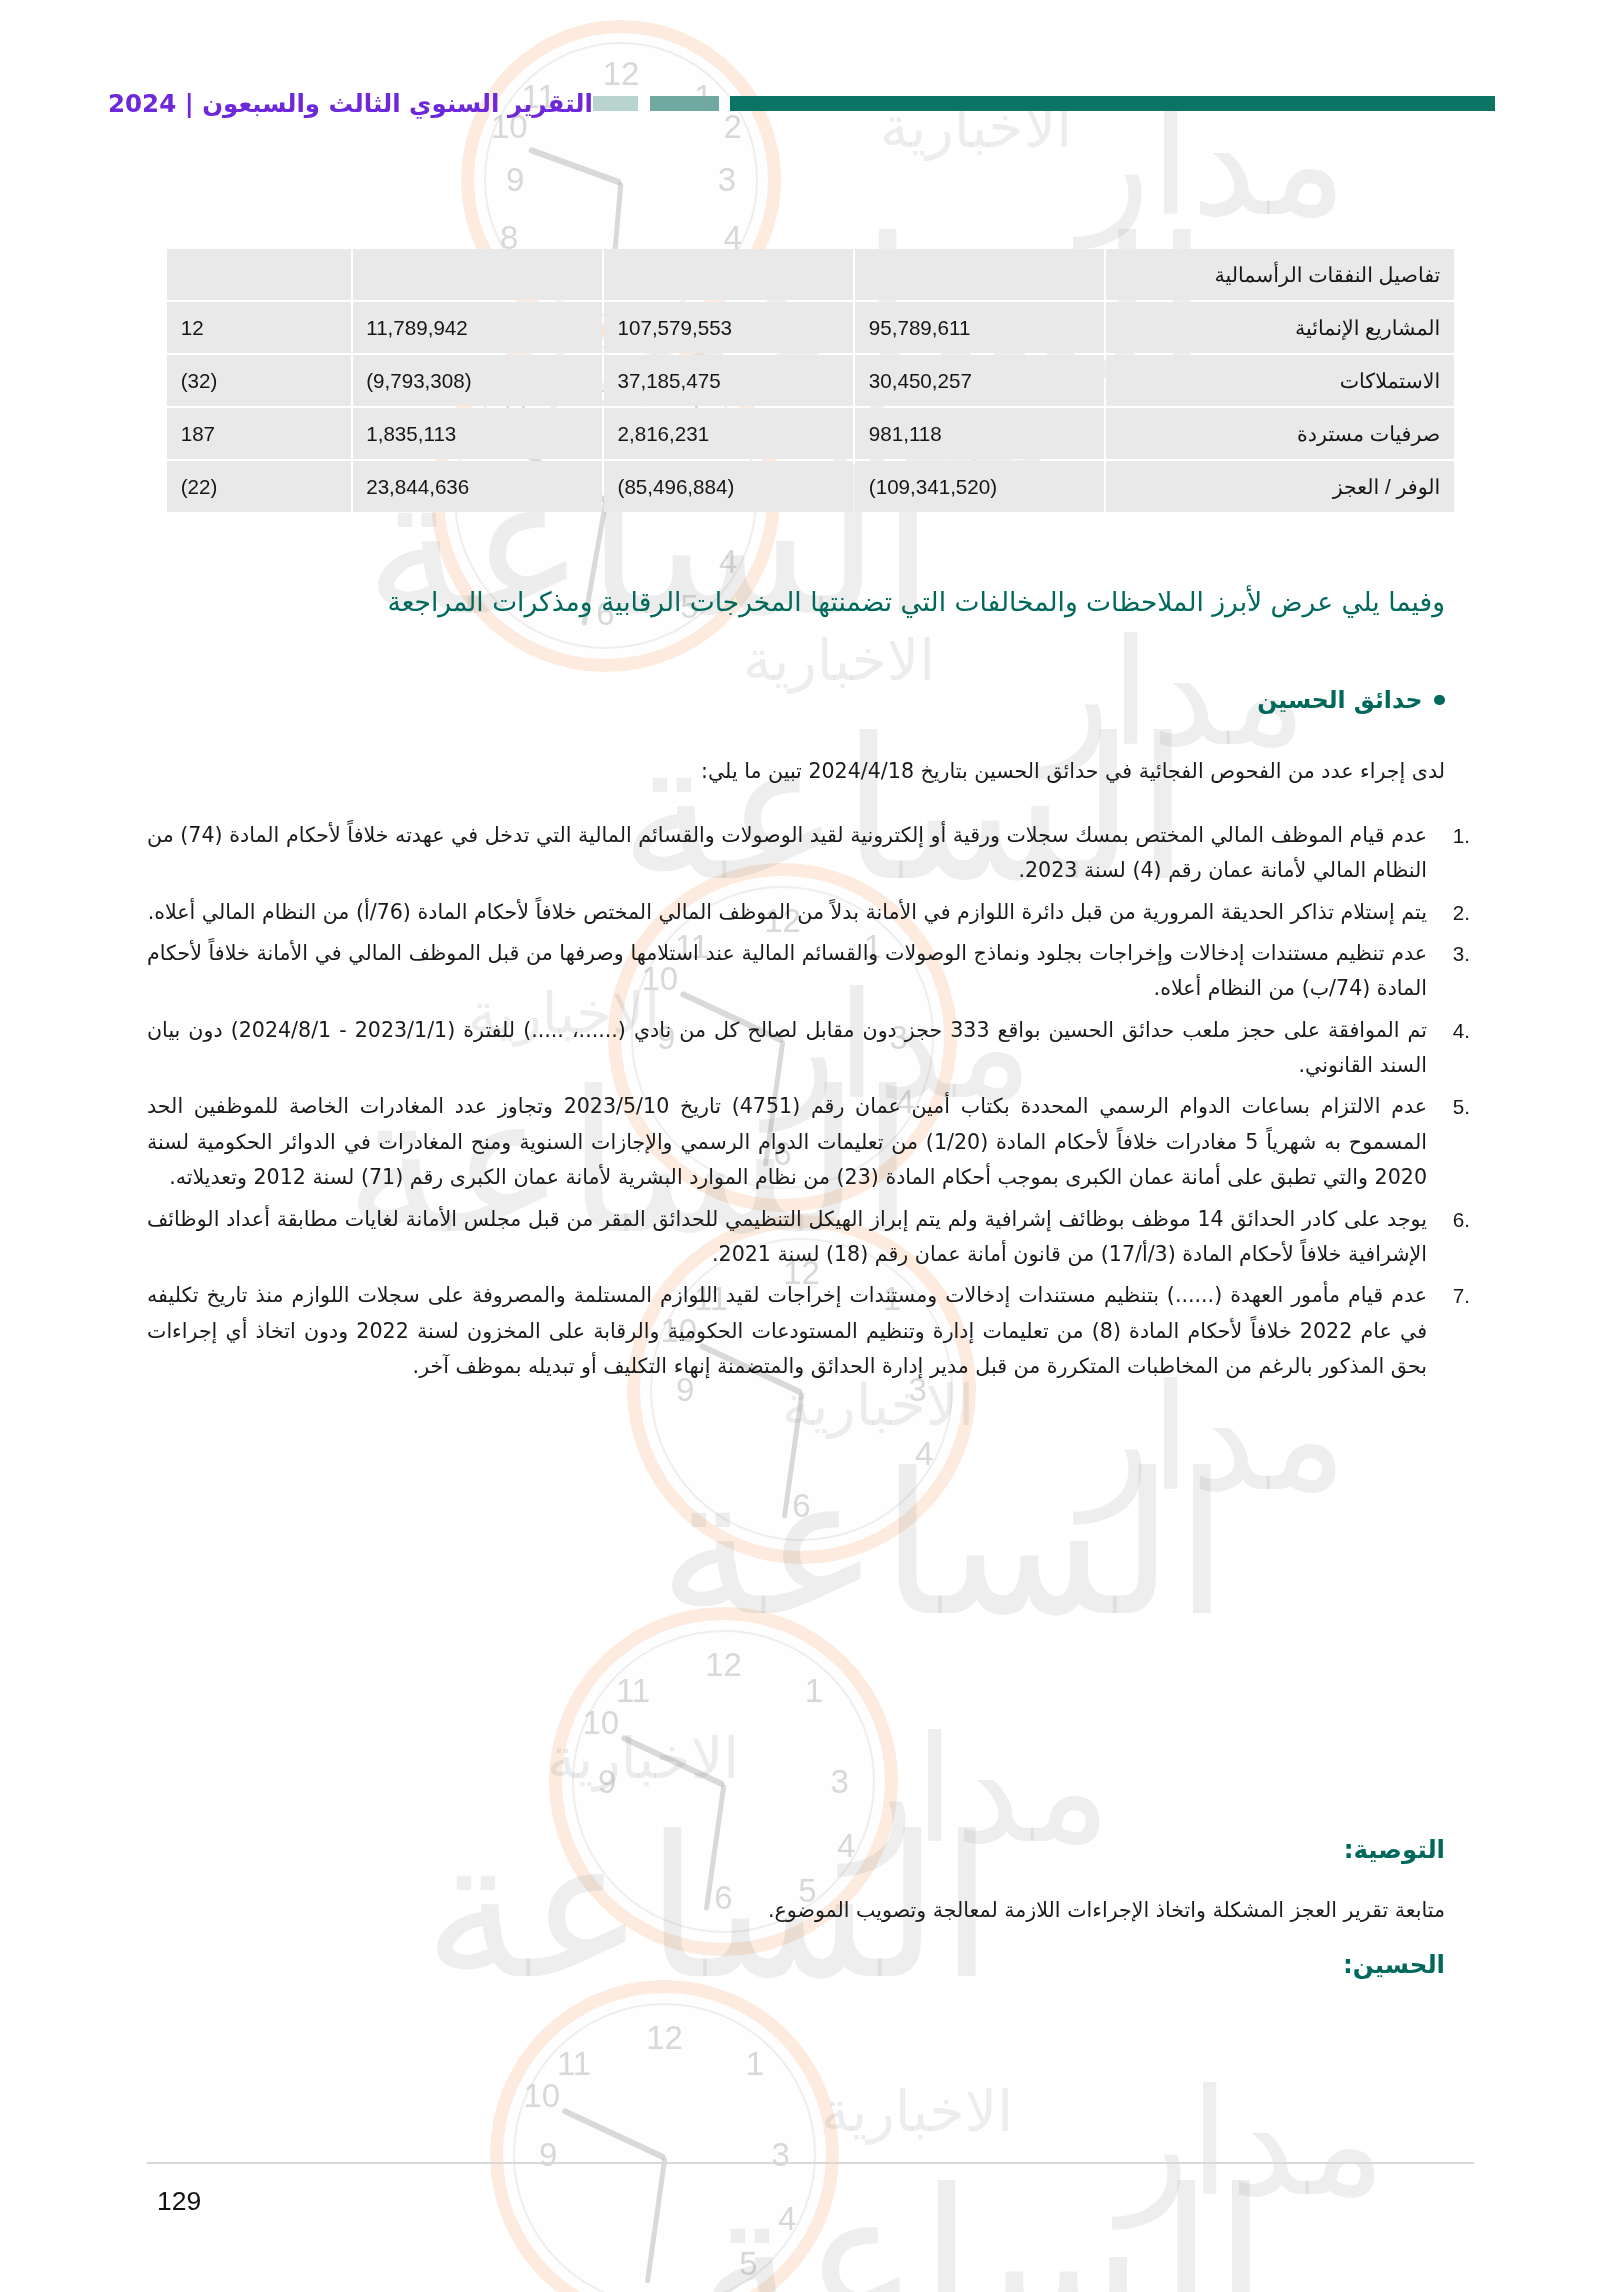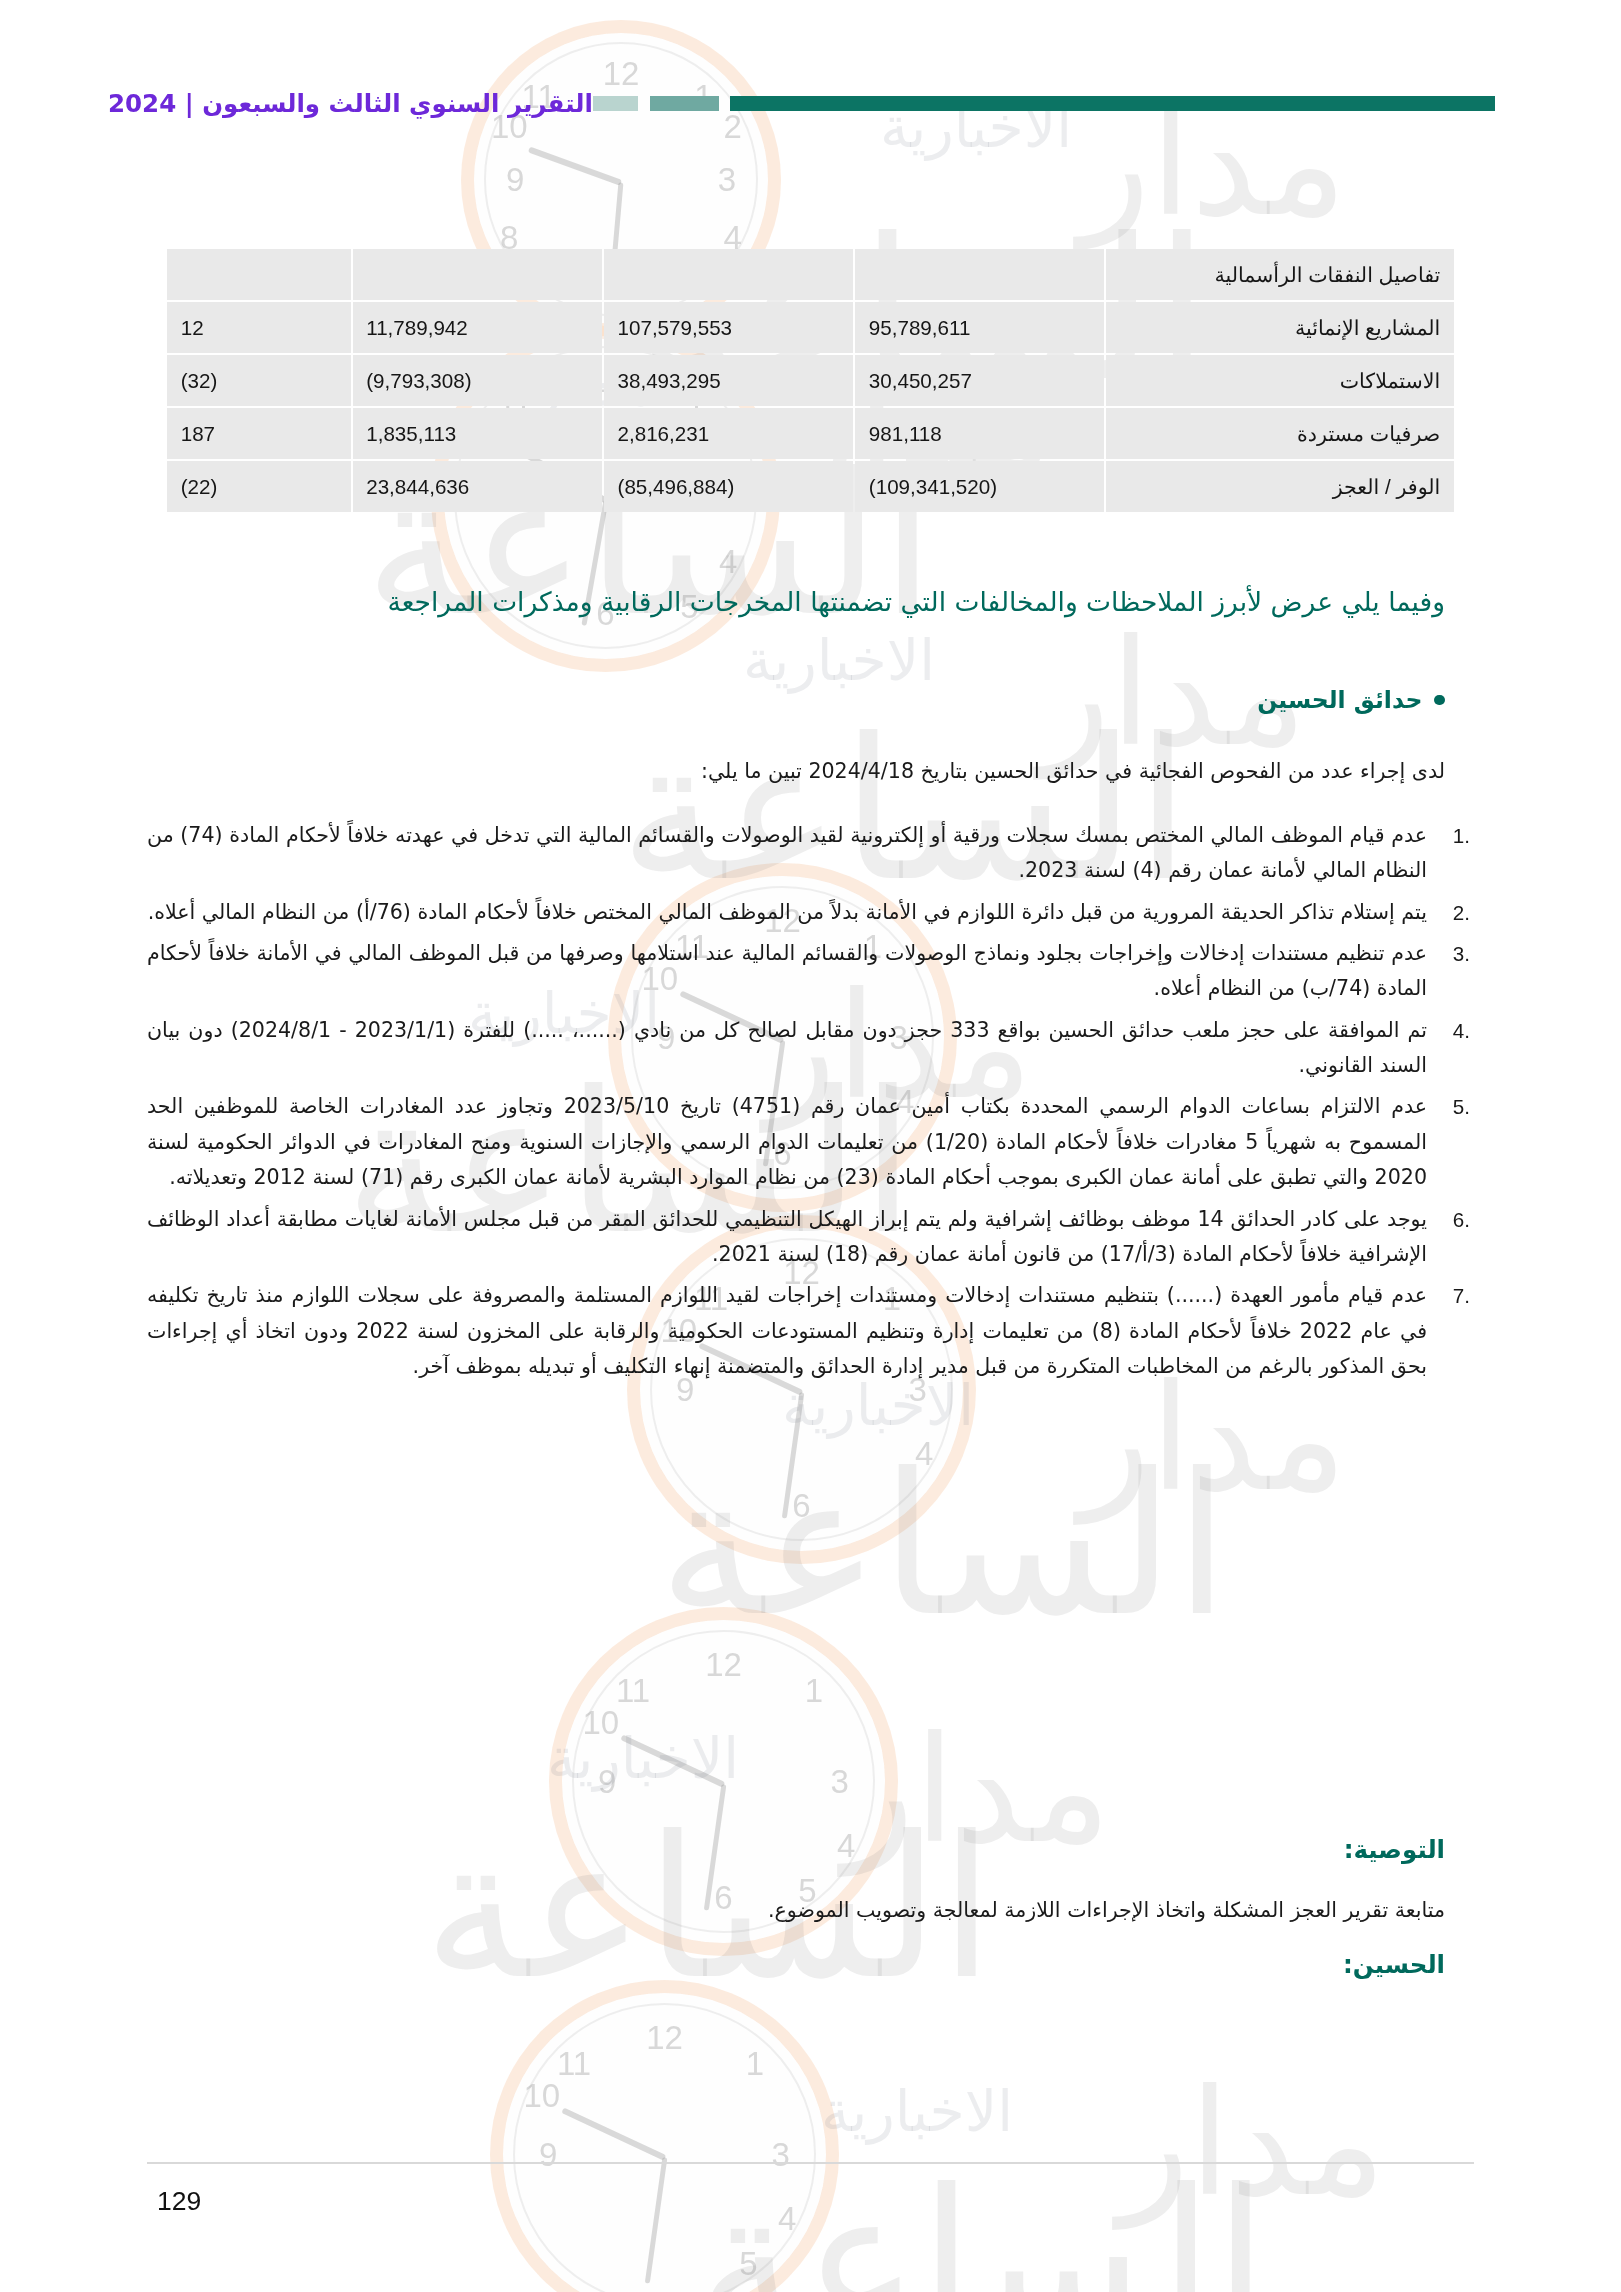--- a/index.html
+++ b/index.html
@@ -424,21 +424,21 @@
         <tr>
           <td class="lbl">المشاريع الإنمائية</td>
           <td class="num">95,789,611</td>
           <td class="num">107,579,553</td>
           <td class="num">11,789,942</td>
           <td class="num small">12</td>
         </tr>
         <tr>
           <td class="lbl">الاستملاكات</td>
           <td class="num">30,450,257</td>
-          <td class="num">38,493,295</td>
+          <td class="num">37,185,475</td>
           <td class="num">(9,793,308)</td>
           <td class="num small">(32)</td>
         </tr>
         <tr>
           <td class="lbl">صرفيات مستردة</td>
           <td class="num">981,118</td>
           <td class="num">2,816,231</td>
           <td class="num">1,835,113</td>
           <td class="num small">187</td>
         </tr>

